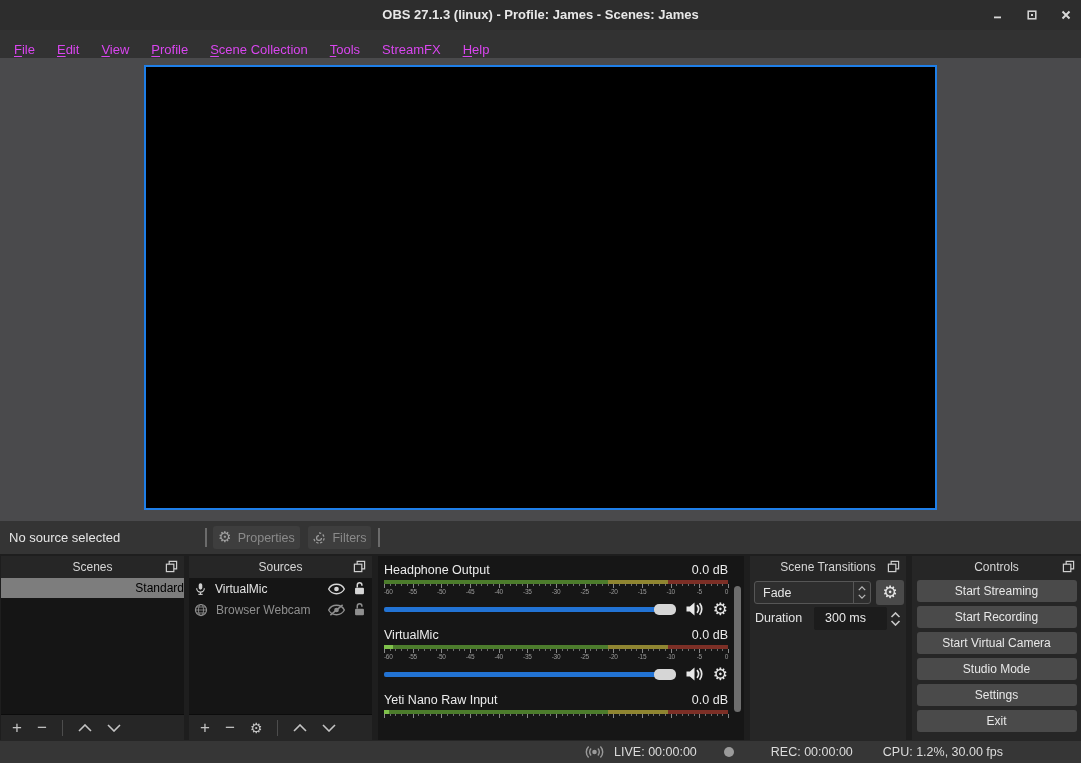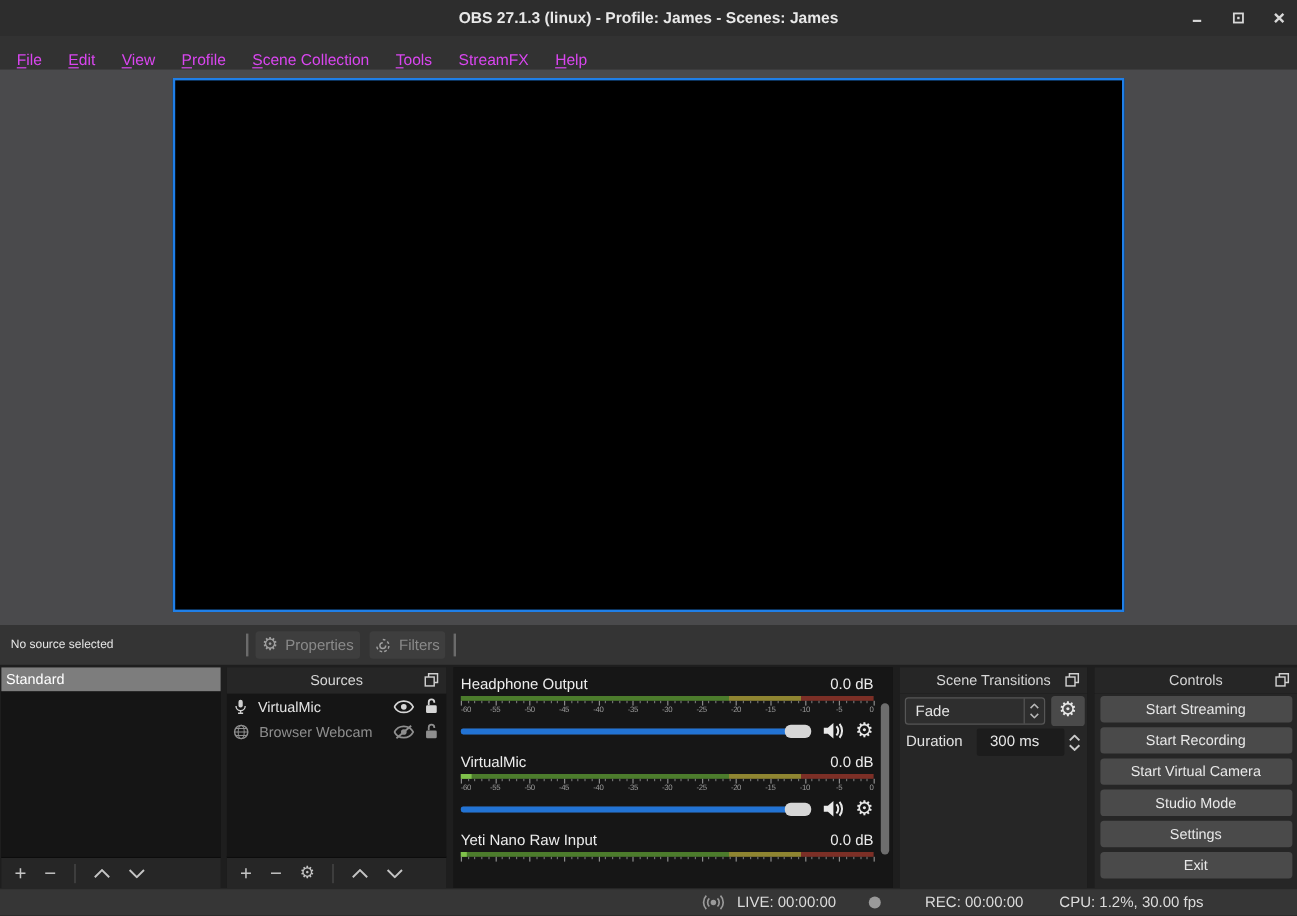--- a/index.html
+++ b/index.html
@@ -24,21 +24,21 @@
              display:flex; align-items:center; padding-left:3px; }
   .menu-item { font-size:13px; color:#d946ef; padding:0 11px; line-height:28px;margin-top:12px; }
 
   
   .central { position:absolute; left:0; top:58px; width:100%; height:463px; background:#4a4a4c; }
   .preview { position:absolute; left:144px; top:7px; width:793px; height:445px;
              background:#000; border:2px solid var(--accent); }
 
   
   .srcbar { position:absolute; left:0; top:521px; width:100%; height:33px; background:#343434; }
-  .src-status { position:absolute; left:9px; top:0; line-height:33px; font-size:10px; color:#e6e6e6; }
+  .src-status { position:absolute; left:9px; top:0; line-height:33px; font-size:13px; color:#e6e6e6; }
   .vsep { position:absolute; top:7px; width:2px; height:19px; background:#6b6b6b; }
   .tool-btn { position:absolute; top:5px; height:23px; background:#3e3e3e; border:none; border-radius:3px;
               display:flex; align-items:center; justify-content:center; gap:6px;
               font-family:inherit; font-size:12.5px; color:#8a8a8a; }
   .gear-glyph { font-size:15px; line-height:1; color:#9f9f9f; font-family:"DejaVu Sans", sans-serif; }
 
   
   .docks { position:absolute; left:0; top:554px; width:100%; height:186px; background:#1e1e1e; }
   .panel { position:absolute; top:2px; height:184px; display:flex; flex-direction:column; background:#151515; }
   .panel-header { flex:0 0 22px; background:#262626; position:relative; display:flex; align-items:center;
@@ -46,21 +46,21 @@
   .popout { position:absolute; right:6px; top:4px; color:#cfcfcf; }
   .panel-body { flex:1 1 auto; position:relative; overflow:hidden; }
   .panel-footer { flex:0 0 26px; background:#262626; border-top:1px solid #0c0c0c;
                   display:flex; align-items:center; gap:15px; padding:0 11px; color:#c4c4c4; }
   .foot-glyph { font-size:17px; line-height:1; color:#c4c4c4; }
   .foot-gear { font-size:14px; line-height:1; font-family:"DejaVu Sans", sans-serif; }
   .fsep { width:1px; height:16px; background:#4d4d4d; }
 
   
   .scene-row { height:20px; line-height:20px; padding-left:4px; font-size:12px; color:#dcdcdc; }
-  .scene-row.selected { background:var(--sel); color:#ffffff; }
+  .scene-row.selected { background:var(--sel); color:#000000;text-align:right; }
   .source-row { height:21px; display:flex; align-items:center; gap:8px; padding:0 6px 0 5px;
                 font-size:12px; color:#e4e4e4; }
   .source-row.hidden-src { color:#8f8f8f; }
   .source-row .src-name { flex:1 1 auto; white-space:nowrap; overflow:hidden; }
   .src-ico { color:#d0d0d0; } .hidden-src .src-ico { color:#8f8f8f; }
   .row-ico { color:#d6d6d6; } .hidden-src .row-ico { color:#8f8f8f; }
 
   
   .mixer-body { padding:2px 16px 0 6px; background:#161616; }
   .mix-ch { height:65px; position:relative; }
@@ -169,20 +169,29 @@
         </svg>
       </span>
       <span>Filters</span>
     </button>
     <span class="vsep" style="left:378px"></span>
   </div>
 
   <div class="docks">
 
     <section class="panel" style="left:1px;width:183px">
+      <div class="panel-header">
+        <span>Scenes</span>
+        <span class="popout">
+          <svg width="13" height="13" viewBox="0 0 14 14" fill="none" stroke="currentColor" stroke-width="1.3">
+              <rect x="1.5" y="4.5" width="8" height="8"></rect>
+              <path d="M4.5 4.5v-3h8v8h-3"></path>
+            </svg>
+        </span>
+      </div>
       <div class="panel-body" id="scenes-list">
           <div class="scene-row selected">Standard</div>
         </div>
       <div class="panel-footer">
         <span class="foot-glyph">+</span>
         <span class="foot-glyph">−</span>
         <span class="fsep"></span>
         <span>
             <svg width="14" height="8" viewBox="0 0 14 8" fill="none" stroke="currentColor" stroke-width="1.6">
               <path d="M1 7l6-6 6 6"></path>

